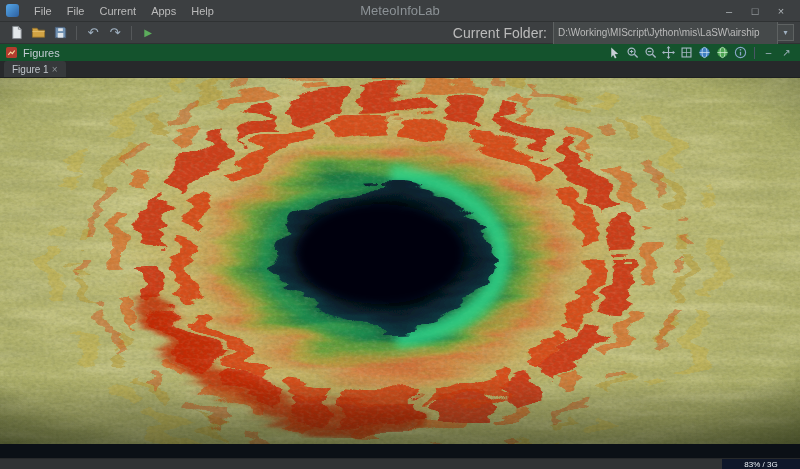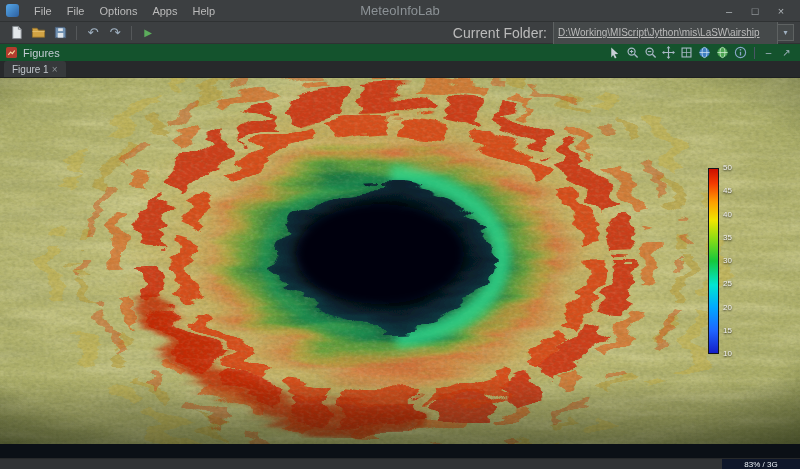--- a/index.html
+++ b/index.html
@@ -22,21 +22,21 @@
   .toolbar { flex:0 0 22px; height:22px; background:#3c3f41; display:flex; align-items:center;
              padding:0 6px; border-bottom:1px solid #2f3233; gap:2px; }
   .tbtn { width:20px; height:19px; display:flex; align-items:center; justify-content:center;
           background:none; border:none; cursor:default; }
   .tbtn.glyph { font-size:13px; color:#9fb0c0; font-family:"DejaVu Sans",sans-serif; }
   .tbtn.run { color:#5cad5c; font-size:10px; }
   .tsep { width:1px; height:14px; background:#55585a; margin:0 4px; }
   .folder-box { margin-left:auto; display:flex; align-items:center; }
   .folder-label { font-size:14px; color:#bbbbbb; margin-right:6px; }
   .folder-input { width:225px; height:34px; background:#45494a; border:1px solid #5e6262;
-                  color:#bbbbbb; font-size:10px; padding:0 4px; font-family:"Liberation Sans",sans-serif;text-decoration:underline; }
+                  color:#bbbbbb; font-size:10px; padding:0 4px; font-family:"Liberation Sans",sans-serif; }
   .folder-drop { width:16px; height:17px; background:#45494a; border:1px solid #5e6262; border-left:none;
                  color:#9fb0c0; font-size:8px; display:flex; align-items:center; justify-content:center; }
 
   
   .fig-header { flex:0 0 17px; height:17px; background:#14532d; display:flex; align-items:center; padding:0 6px; }
   .fig-title { font-size:11px; color:#c3cbd3; margin-left:6px; }
   .fig-tools { margin-left:auto; display:flex; align-items:center; gap:3px; }
   .ficon { width:15px; height:15px; display:flex; align-items:center; justify-content:center;
            font-size:10px; color:#a9b7c6; cursor:default; }
   .fsep { width:1px; height:12px; background:#4a5666; margin:0 3px; }
@@ -71,21 +71,21 @@
 </head>
 <body>
 
 <div class="window">
 
   <div class="titlebar">
     <div class="app-icon"></div>
     <nav class="menus">
       <span class="menu">File</span>
       <span class="menu">File</span>
-      <span class="menu">Options</span>
+      <span class="menu">Current</span>
       <span class="menu">Apps</span>
       <span class="menu">Help</span>
     </nav>
     <div class="wtitle">MeteoInfoLab</div>
     <div class="wcontrols">
       <span class="wbtn">–</span>
       <span class="wbtn">□</span>
       <span class="wbtn">×</span>
     </div>
   </div>
@@ -311,33 +311,19 @@
 
       <rect width="800" height="380" fill="url(#vigG)"></rect>
       <rect x="0" y="300" width="800" height="80" fill="url(#shadeBottomG)"></rect>
 
       <g>
         <rect x="0" y="366" width="800" height="14" fill="#0b1016"></rect>
         <line x1="0" y1="373" x2="800" y2="373" stroke="#8ea2b2" stroke-width="4" stroke-dasharray="2 9 3 14 2 5 4 22 3 7 2 16" opacity="0.45" filter="url(#softBlur2)"></line>
       </g>
     </svg>
 
-    <div class="colorbar-wrap">
-      <div class="cbar"></div>
-      <div class="cbar-ticks">
-        <span>50</span>
-        <span>45</span>
-        <span>40</span>
-        <span>35</span>
-        <span>30</span>
-        <span>25</span>
-        <span>20</span>
-        <span>15</span>
-        <span>10</span>
-      </div>
-    </div>
   </div>
 
   <div class="statusbar">
     <div class="mem-badge">83% / 3G</div>
   </div>
 
 </div>
 
 </body></html>

